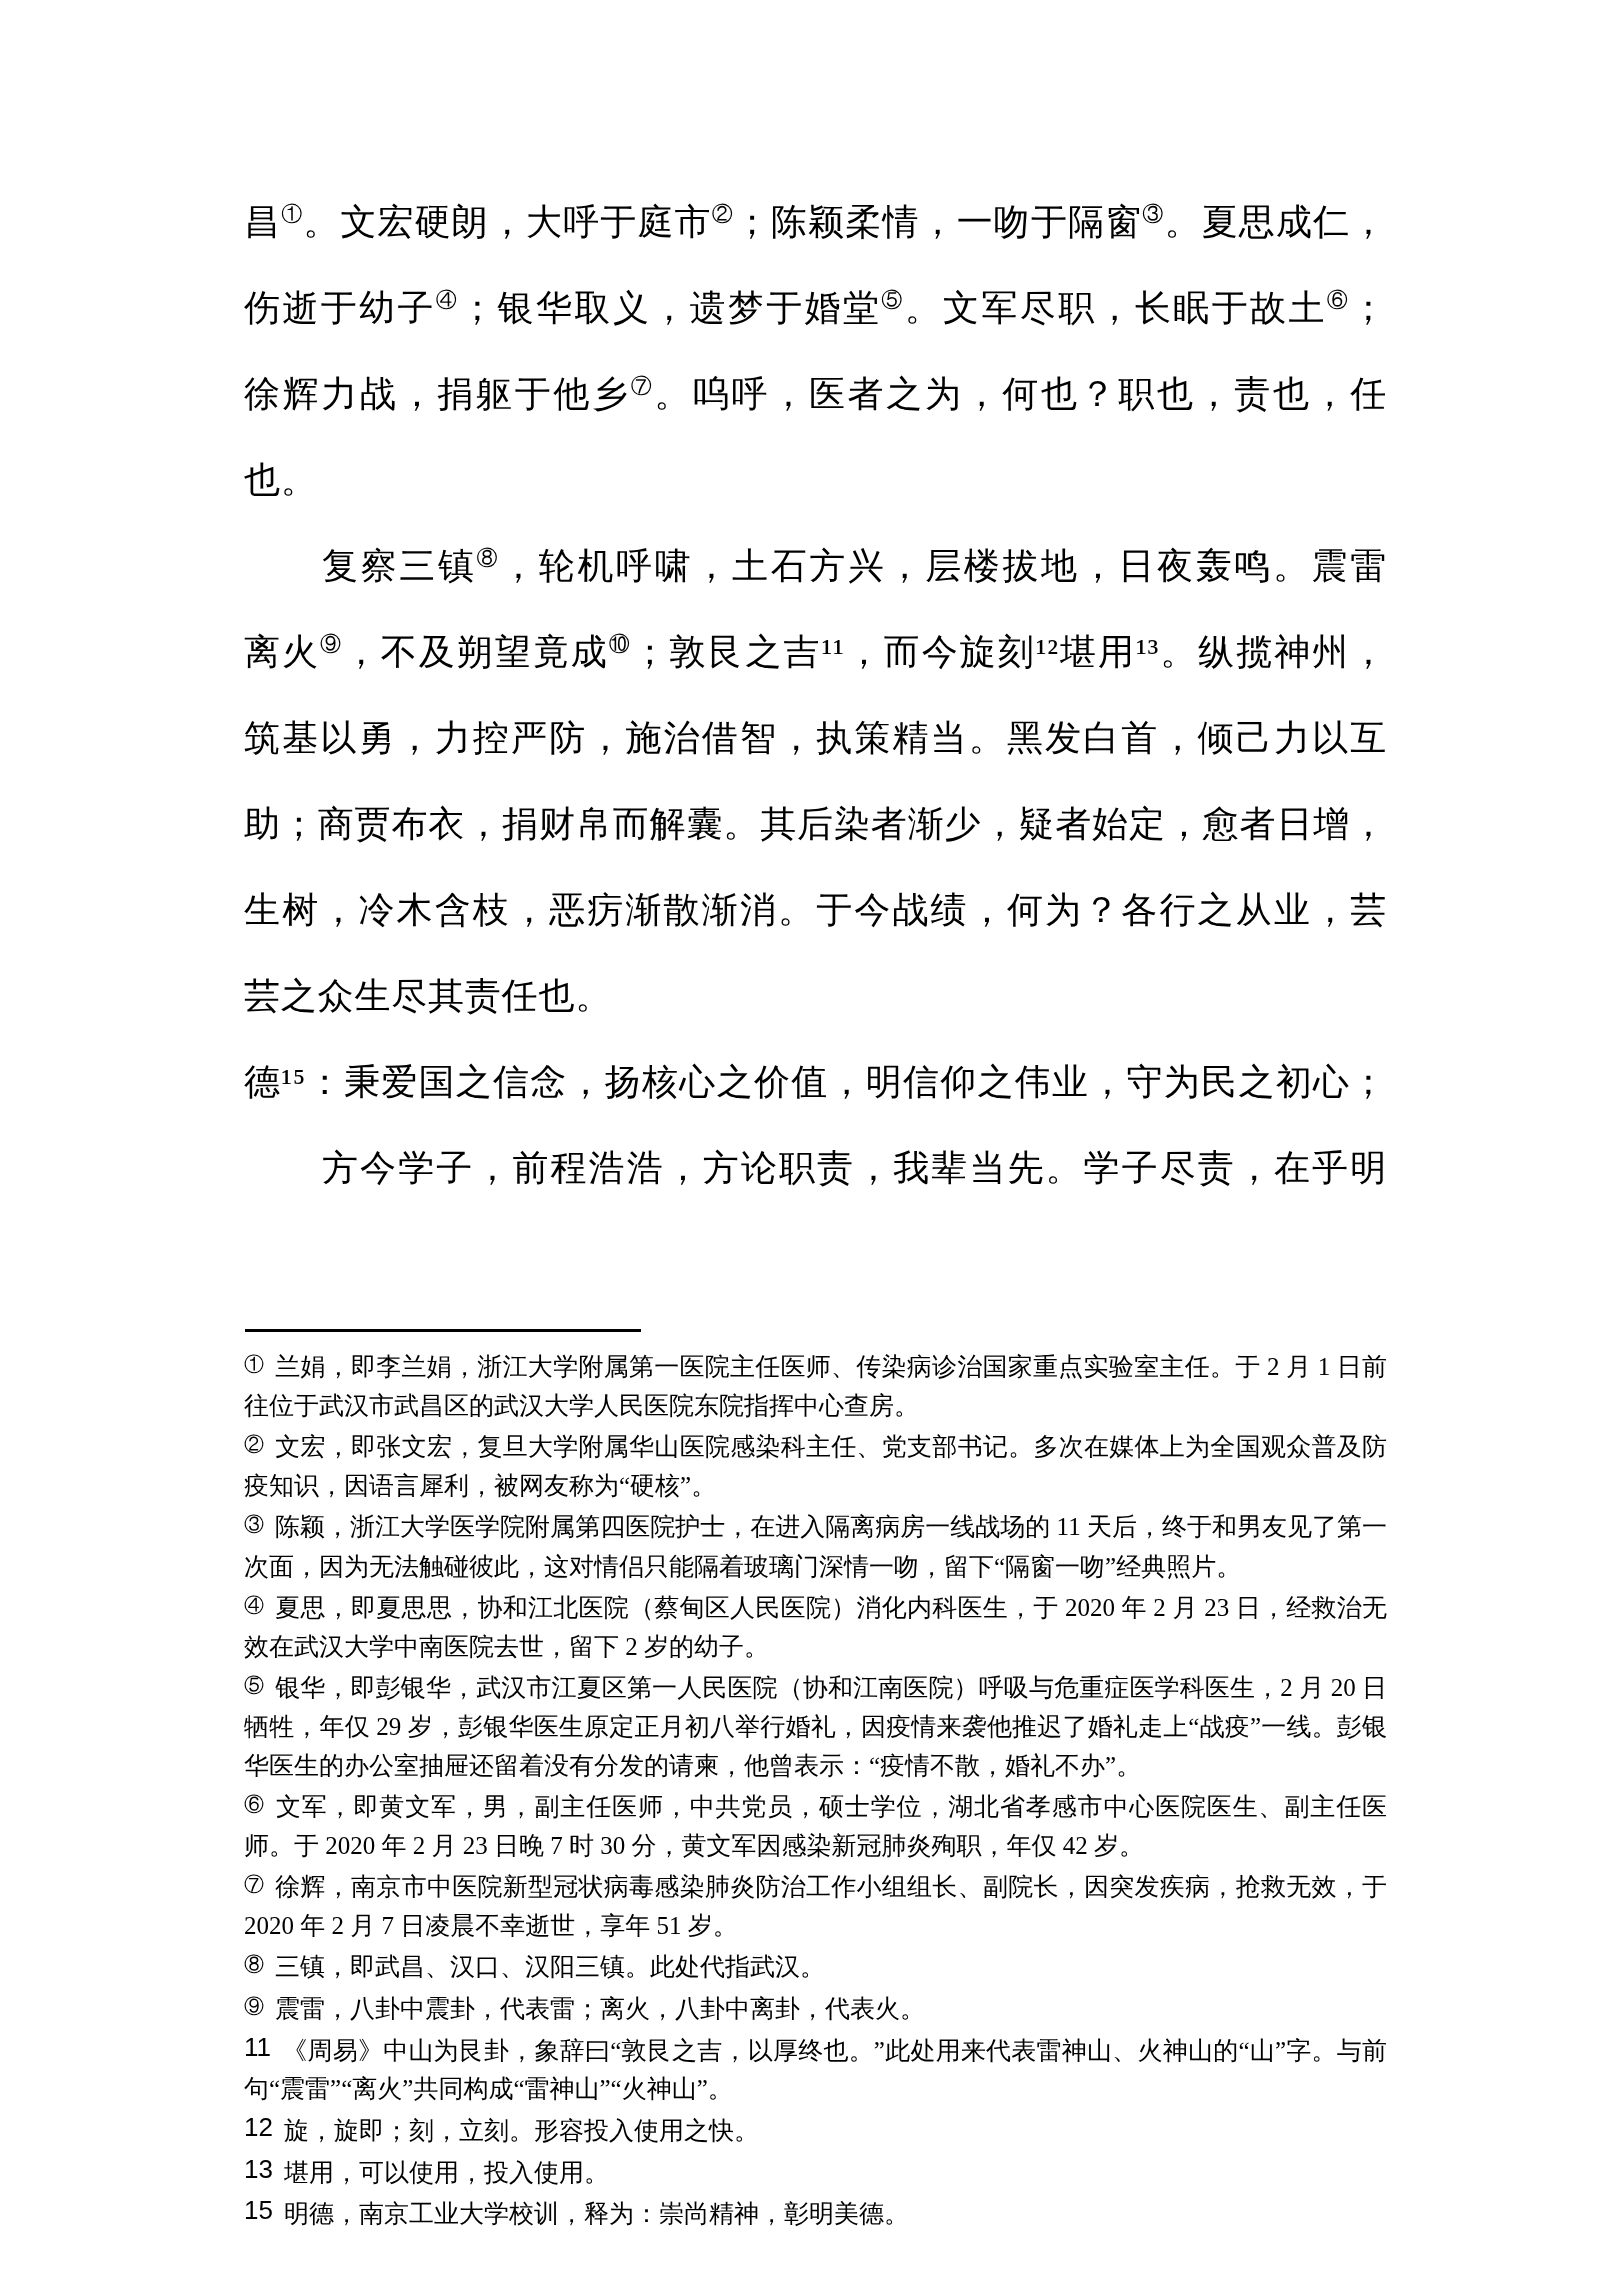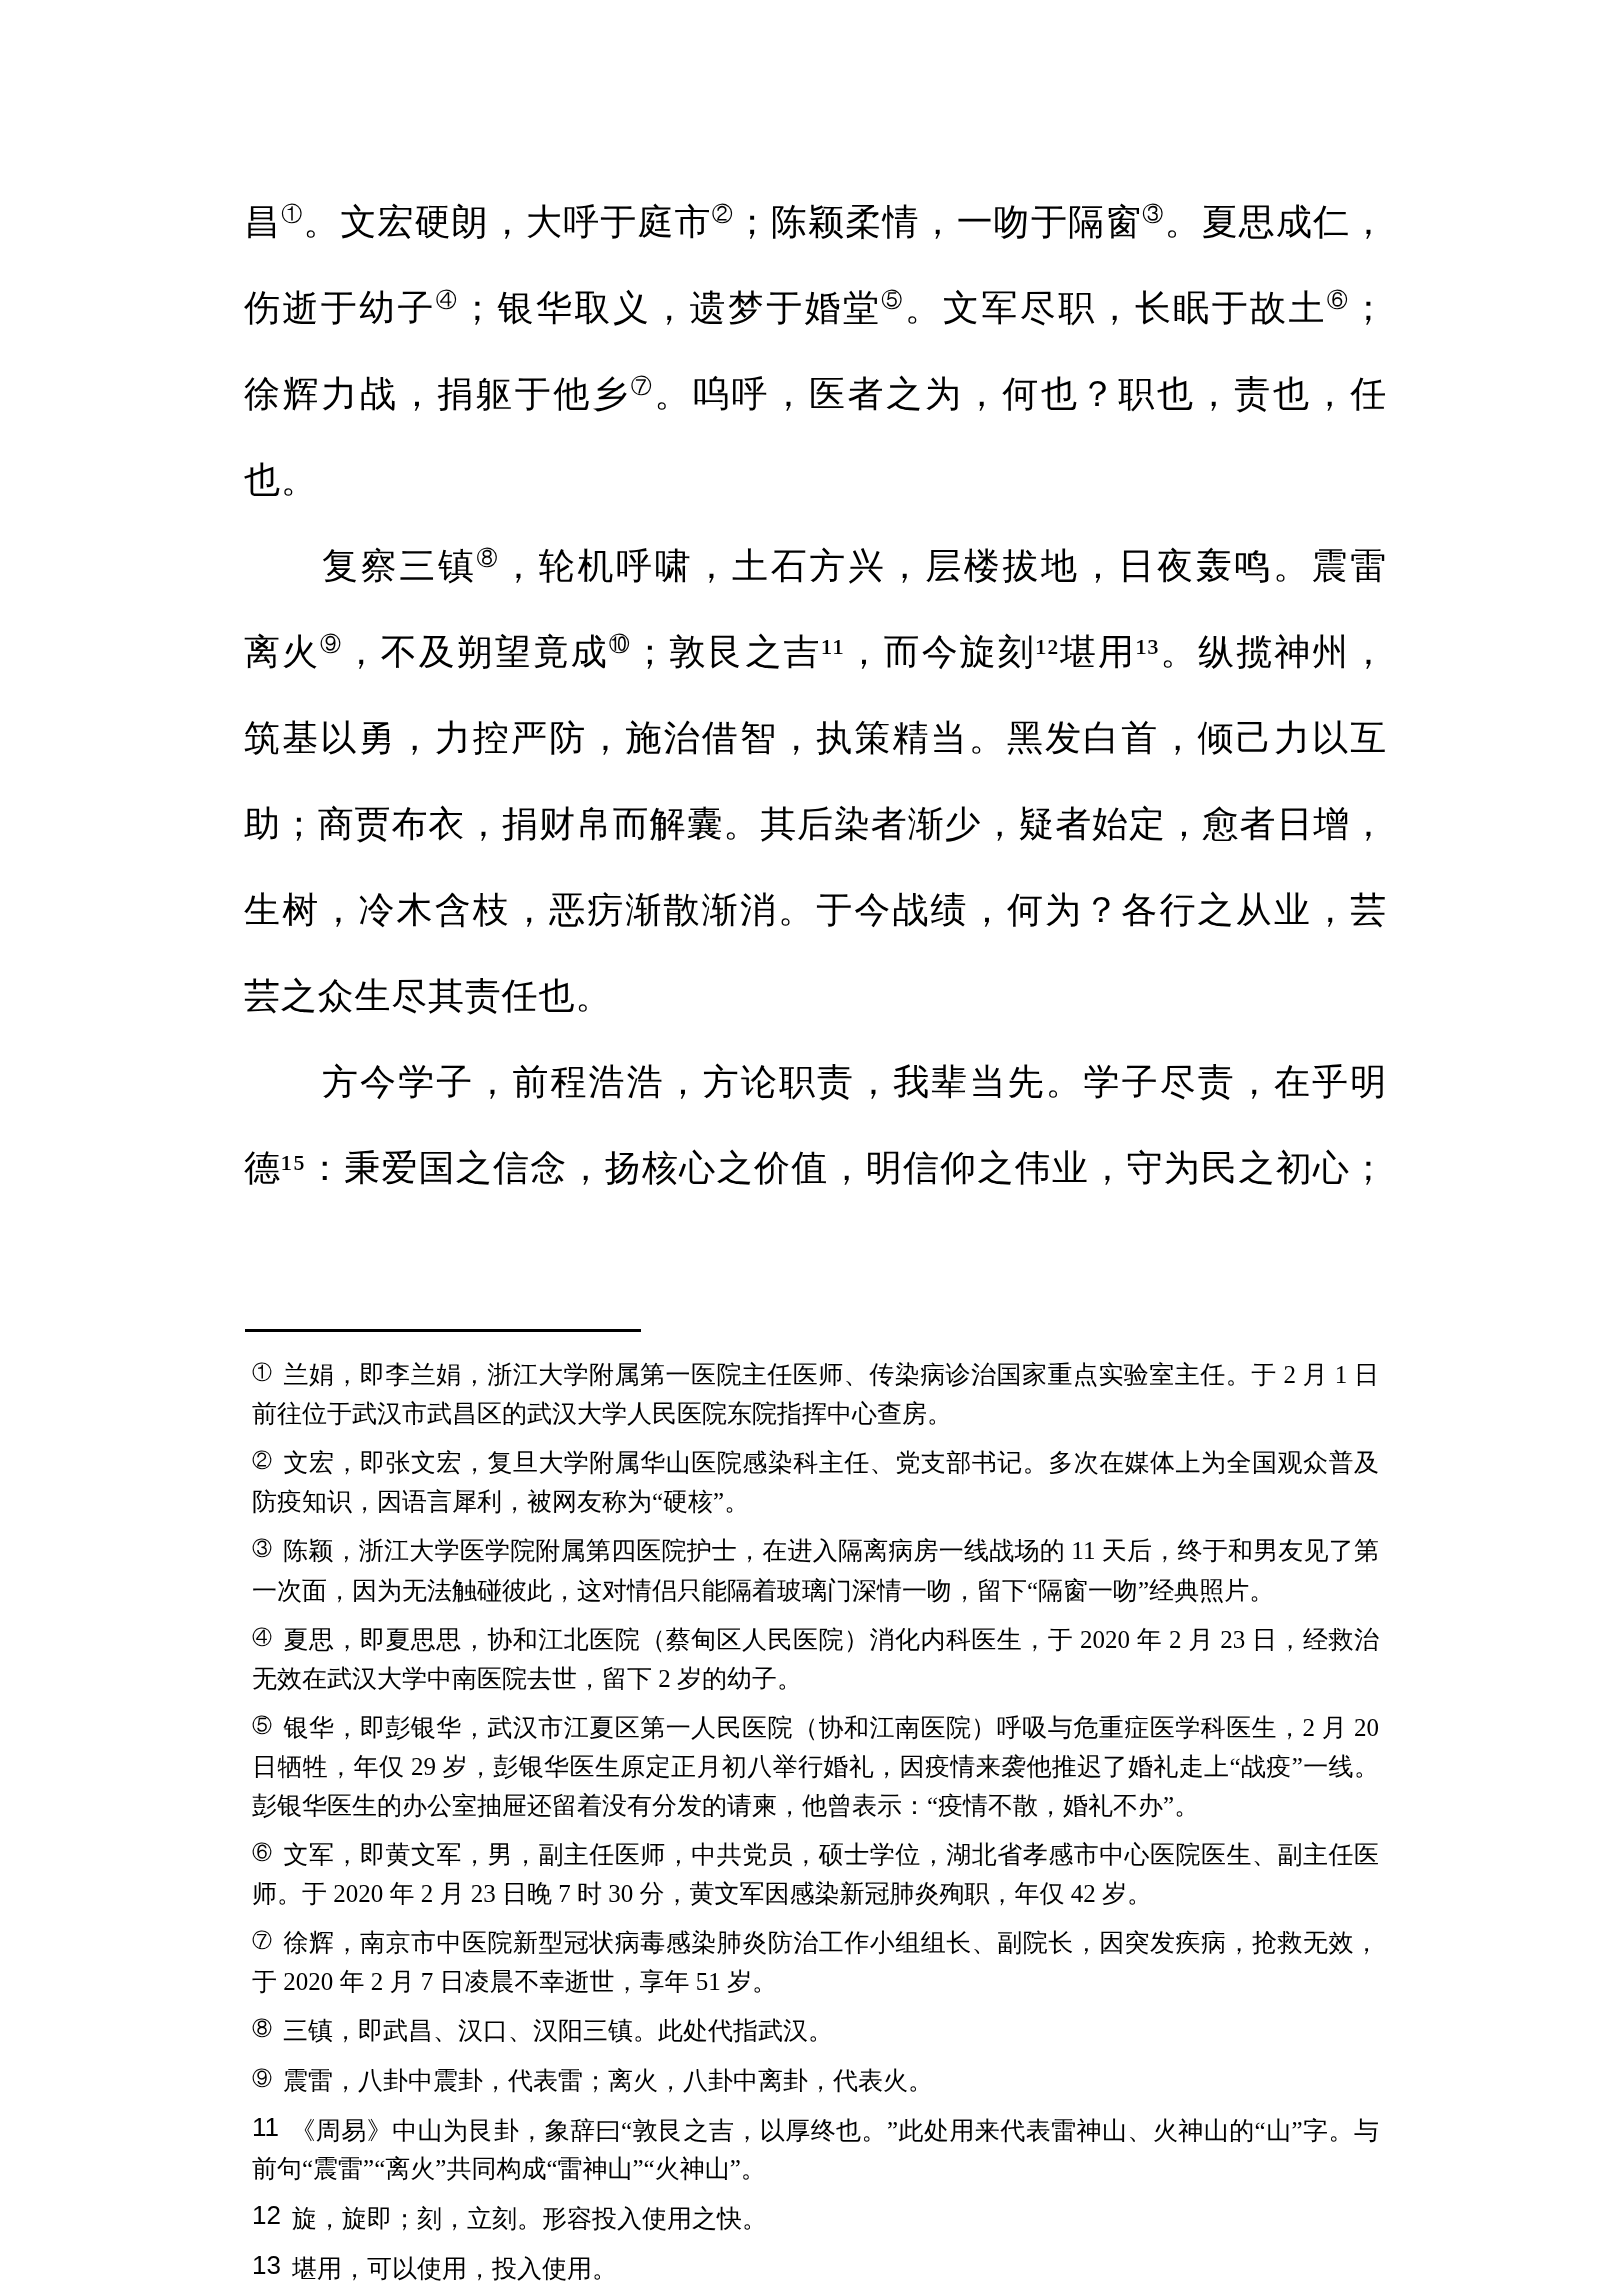--- a/index.html
+++ b/index.html
@@ -22,41 +22,41 @@
   
   .fn-sep{
     position:absolute;left:245px;top:1329px;
     width:396px;height:3.4px;background:#000000;
   }
   
   .footnotes{
     position:absolute;left:244px;top:1345px;width:1143px;
     font-size:25px;line-height:39px;text-align:justify;
   }
-  .footnotes p{margin:8px;padding:0;}
+  .footnotes p{margin:0;padding:0;}
   .fm{margin-right:11px;}
   .fm-circ{font-size:20px;vertical-align:4.2px;}
   .fm-num{font-size:26px;vertical-align:2.5px;font-family:"Liberation Sans",sans-serif;}
 </style>
 </head>
 <body>
 
 <div class="main">
   <div class="line full">昌<sup class="ref">①</sup>。文宏硬朗，大呼于庭市<sup class="ref">②</sup>；陈颖柔情，一吻于隔窗<sup class="ref">③</sup>。夏思成仁，</div>
   <div class="line full">伤逝于幼子<sup class="ref">④</sup>；银华取义，遗梦于婚堂<sup class="ref">⑤</sup>。文军尽职，长眠于故土<sup class="ref">⑥</sup>；</div>
   <div class="line full">徐辉力战，捐躯于他乡<sup class="ref">⑦</sup>。呜呼，医者之为，何也？职也，责也，任</div>
   <div class="line">也。</div>
   <div class="line full indent">复察三镇<sup class="ref">⑧</sup>，轮机呼啸，土石方兴，层楼拔地，日夜轰鸣。震雷</div>
   <div class="line full">离火<sup class="ref">⑨</sup>，不及朔望竟成<sup class="ref">⑩</sup>；敦艮之吉¹¹，而今旋刻¹²堪用¹³。纵揽神州，</div>
   <div class="line full">筑基以勇，力控严防，施治借智，执策精当。黑发白首，倾己力以互</div>
   <div class="line full">助；商贾布衣，捐财帛而解囊。其后染者渐少，疑者始定，愈者日增，</div>
   <div class="line full">生树，冷木含枝，恶疠渐散渐消。于今战绩，何为？各行之从业，芸</div>
   <div class="line">芸之众生尽其责任也。</div>
+  <div class="line full">德¹⁵：秉爱国之信念，扬核心之价值，明信仰之伟业，守为民之初心；</div>
   <div class="line full indent">方今学子，前程浩浩，方论职责，我辈当先。学子尽责，在乎明</div>
-  <div class="line full">德¹⁵：秉爱国之信念，扬核心之价值，明信仰之伟业，守为民之初心；</div>
 </div>
 
 <div class="fn-sep"></div>
 
 <div class="footnotes">
   <p><span class="fm fm-circ">①</span><span>兰娟，即李兰娟，浙江大学附属第一医院主任医师、传染病诊治国家重点实验室主任。于 2 月 1 日前往位于武汉市武昌区的武汉大学人民医院东院指挥中心查房。</span></p>
   <p><span class="fm fm-circ">②</span><span>文宏，即张文宏，复旦大学附属华山医院感染科主任、党支部书记。多次在媒体上为全国观众普及防疫知识，因语言犀利，被网友称为“硬核”。</span></p>
   <p><span class="fm fm-circ">③</span><span>陈颖，浙江大学医学院附属第四医院护士，在进入隔离病房一线战场的 11 天后，终于和男友见了第一次面，因为无法触碰彼此，这对情侣只能隔着玻璃门深情一吻，留下“隔窗一吻”经典照片。</span></p>
   <p><span class="fm fm-circ">④</span><span>夏思，即夏思思，协和江北医院（蔡甸区人民医院）消化内科医生，于 2020 年 2 月 23 日，经救治无效在武汉大学中南医院去世，留下 2 岁的幼子。</span></p>
   <p><span class="fm fm-circ">⑤</span><span>银华，即彭银华，武汉市江夏区第一人民医院（协和江南医院）呼吸与危重症医学科医生，2 月 20 日牺牲，年仅 29 岁，彭银华医生原定正月初八举行婚礼，因疫情来袭他推迟了婚礼走上“战疫”一线。彭银华医生的办公室抽屉还留着没有分发的请柬，他曾表示：“疫情不散，婚礼不办”。</span></p>

